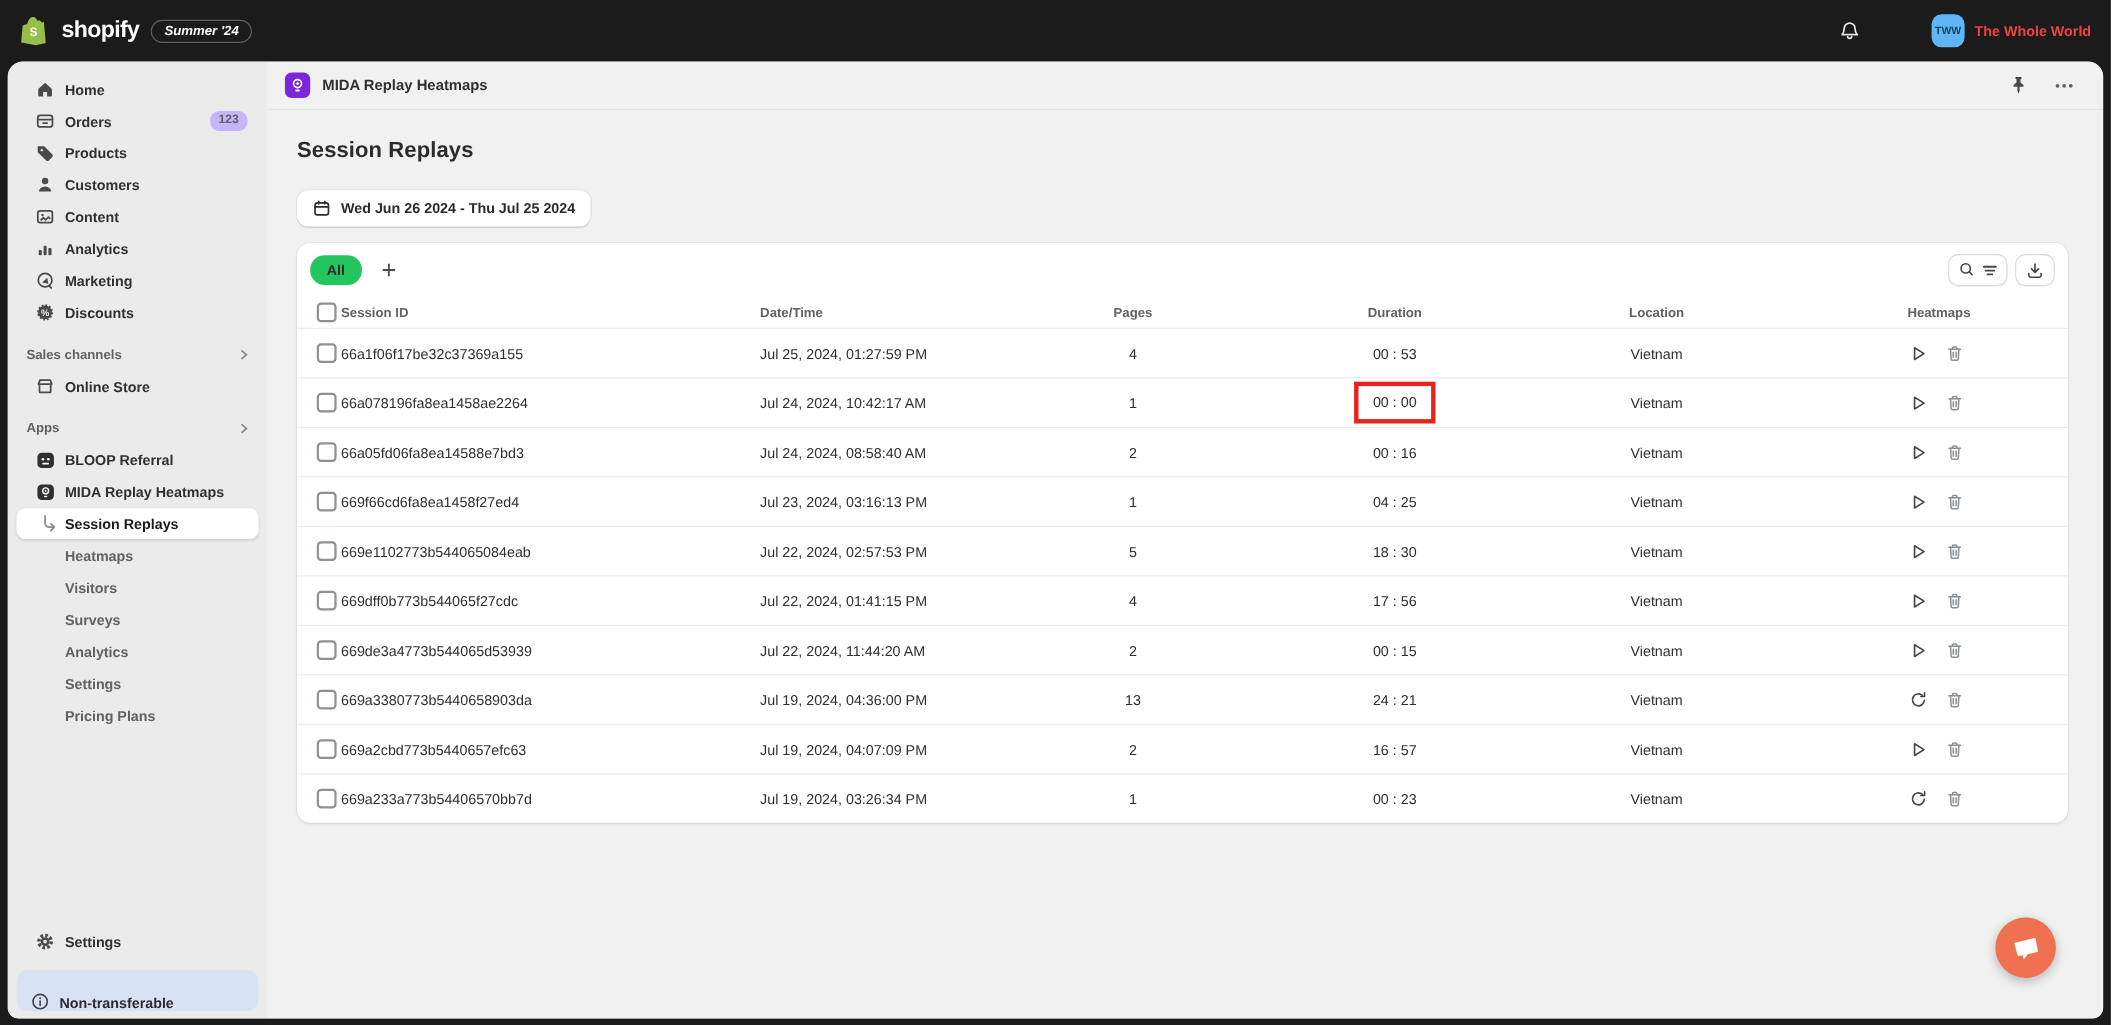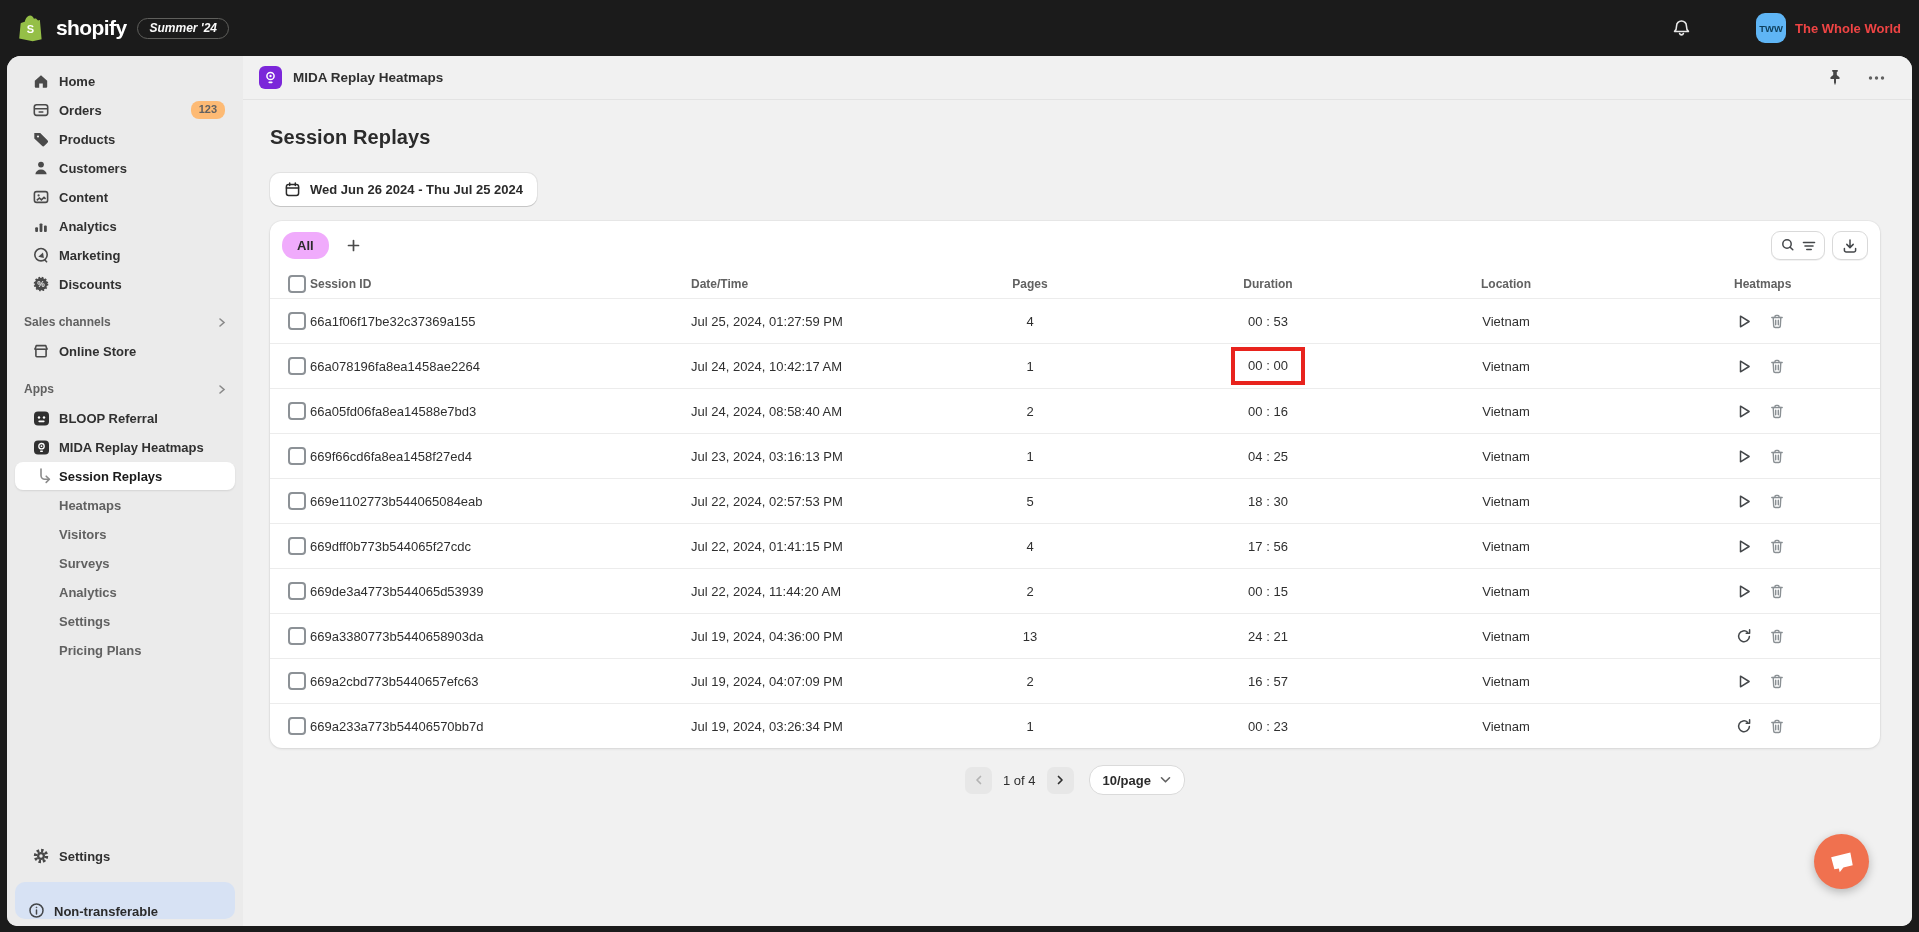--- a/index.html
+++ b/index.html
@@ -31,21 +31,21 @@
 
   
   .frame { position:absolute; top:56px; left:7px; right:7px; bottom:6px;
     border-radius:14px 14px 10px 10px; overflow:hidden; display:flex; background:#f1f1f1; }
 
   
   .sidebar { width:236px; background:#ebebeb; flex-shrink:0; position:relative; padding-top:10px; font-size:13px; }
   .nav-item { height:28px; margin:1px 8px; border-radius:8px; display:flex; align-items:center;
     gap:9px; padding:0 10px 0 17px; font-weight:600; color:#303030; cursor:pointer; }
   .nav-icon { width:18px; display:flex; justify-content:center; }
-  .nav-badge { margin-left:auto; background:#fdba74; color:#616161; font-size:11px; font-weight:600;
+  .nav-badge { margin-left:auto; background:#c4b5fd; color:#616161; font-size:11px; font-weight:600;
     padding:2px 8px; border-radius:8px; line-height:1.2; }
   .section-label { display:flex; align-items:center; justify-content:space-between; color:#616161;
     font-size:12px; font-weight:700; padding:16px 16px 7px 17px; cursor:pointer; }
   .sub-item { height:28px; margin:1px 8px; padding-left:44px; font-weight:600; color:#616161;
     display:flex; align-items:center; border-radius:8px; cursor:pointer; }
   .sub-item.active { background:#fff; color:#1a1a1a; font-weight:700; padding-left:23px; gap:6px;
     box-shadow:0 1px 2px rgba(0,0,0,.1); }
   .sidebar-bottom { position:absolute; left:0; right:0; bottom:0; padding-bottom:7px; }
   .banner { margin:12px 8px 0; background:#d7e2f4; border-radius:10px; height:37px; display:flex;
     align-items:flex-end; gap:9px; padding:0 13px; font-weight:700; color:#2b2b2b; cursor:pointer; }
@@ -64,21 +64,21 @@
   .page-title { font-size:20px; font-weight:700; color:#2b2b2b; margin-top:26px; letter-spacing:.1px; }
   .date-btn { margin-top:24px; display:inline-flex; align-items:center; gap:9px; background:#fff;
     border:none; border-radius:10px; padding:8px 14px; font-size:13px; font-weight:700; color:#2b2b2b;
     box-shadow:0 1px 0 rgba(0,0,0,.12), 0 0 0 1px rgba(0,0,0,.06); cursor:pointer;
     font-family:inherit; }
 
   
   .card { margin-top:15px; background:#fff; border-radius:12px;
     box-shadow:0 1px 3px rgba(0,0,0,.09), 0 0 0 1px rgba(0,0,0,.03); overflow:hidden; }
   .card-head { display:flex; align-items:center; padding:10px 12px 9px; }
-  .tab-all { background:#f0abfc; border-radius:13px; padding:6px 15px; font-size:13px; font-weight:700;
+  .tab-all { background:#22c55e; border-radius:13px; padding:6px 15px; font-size:13px; font-weight:700;
     color:#2b2b2b; cursor:pointer; }
   .add-view { margin-left:12px; cursor:pointer; padding:4px; border-radius:7px; display:flex; }
   .head-actions { margin-left:auto; display:flex; gap:7px; }
   .icon-btn { height:29px; background:#fff; border:1px solid #d9d9d9; border-radius:9px;
     display:flex; align-items:center; padding:0 8px; gap:2px; cursor:pointer;
     box-shadow:0 1px 0 rgba(0,0,0,.05); }
 
   .grid { display:grid; grid-template-columns:40px 381px 259px 160px 316px 160px 1fr; align-items:center; }
   .thead { height:29px; font-size:12px; font-weight:700; color:#616161; }
   .cell-cb { padding-left:18px; display:flex; }
@@ -664,41 +664,20 @@
                   <path d="M6 4.5V3.4a1 1 0 0 1 1-1h2a1 1 0 0 1 1 1v1.1"></path>
                   <path d="M4.2 4.5l.5 8.6a1.5 1.5 0 0 0 1.5 1.4h3.6a1.5 1.5 0 0 0 1.5-1.4l.5-8.6"></path>
                   <path d="M6.7 7.2v4.6M9.3 7.2v4.6"></path>
                 </svg>
               </span>
           </span>
         </div>
       </div>
 
       
-      <div class="pagination">
-        <button class="pg-btn disabled">
-          <svg width="12" height="12" viewBox="0 0 12 12" fill="none" stroke="#b3b3b3" stroke-width="1.7" stroke-linecap="round" stroke-linejoin="round">
-              <path d="M7.5 2.5 4 6l3.5 3.5"></path>
-            </svg>
-        </button>
-        <span class="pg-label">1 of 4</span>
-        <button class="pg-btn">
-          <svg width="12" height="12" viewBox="0 0 12 12" fill="none" stroke="#303030" stroke-width="1.7" stroke-linecap="round" stroke-linejoin="round">
-              <path d="M4.5 2.5 8 6l-3.5 3.5"></path>
-            </svg>
-        </button>
-        <span class="page-size">
-          <span>10/page</span>
-          <span>
-            <svg width="11" height="8" viewBox="0 0 11 8" fill="none" stroke="#616161" stroke-width="1.6" stroke-linecap="round" stroke-linejoin="round">
-                <path d="M1.5 1.8 5.5 5.8 9.5 1.8"></path>
-              </svg>
-          </span>
-        </span>
-      </div>
     </div>
 
     <div class="chat-fab">
       <span>
         <svg width="30" height="28" viewBox="0 0 30 28">
             <path d="M4.5 8.5 24 5l1.5 13-9.5 1.6L12 24l-.6-3.8-4.5.4Z" fill="#fff" transform="rotate(-4 15 14)"></path>
           </svg>
       </span>
     </div>
   </div>

